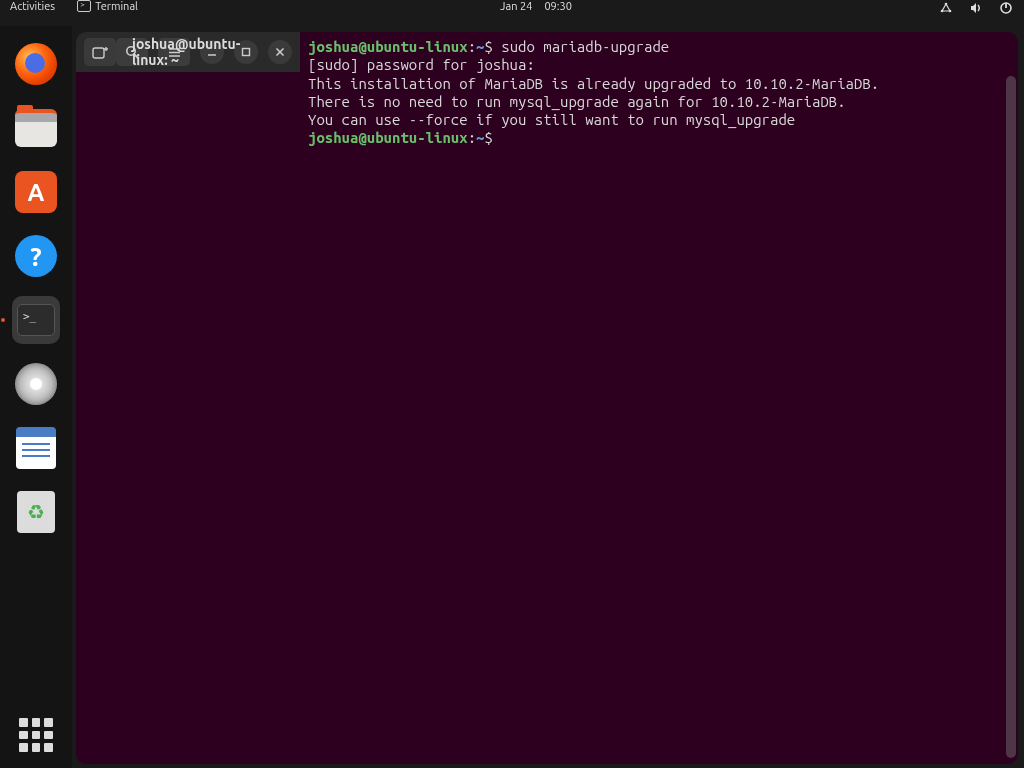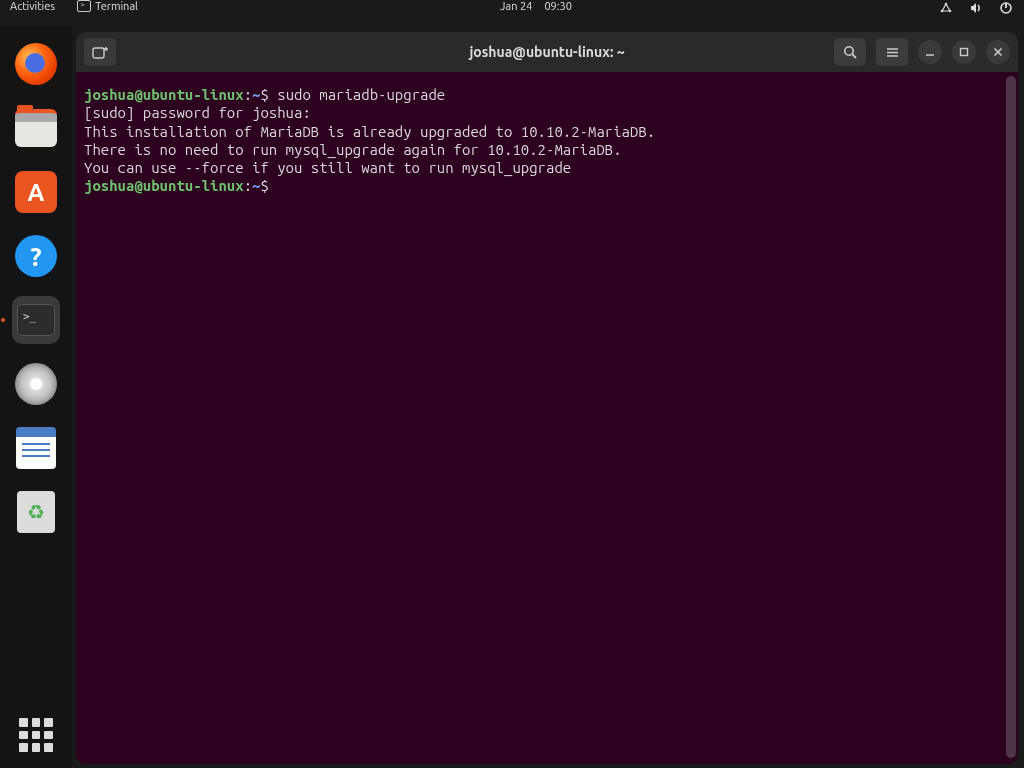--- a/index.html
+++ b/index.html
@@ -234,22 +234,20 @@
     .terminal-window {
       position: absolute;
       left: 76px;
       top: 32px;
       right: 6px;
       bottom: 4px;
       background: #2c001e;
       border-radius: 10px;
       overflow: hidden;
       display: flex;
-      flex-direction: column;
-      gap: 8px;
     }
     .titlebar {
       height: 40px;
       background: #2a2a2a;
       display: flex;
       align-items: center;
       padding: 0 8px;
       position: relative;
     }
     .titlebar-title {

